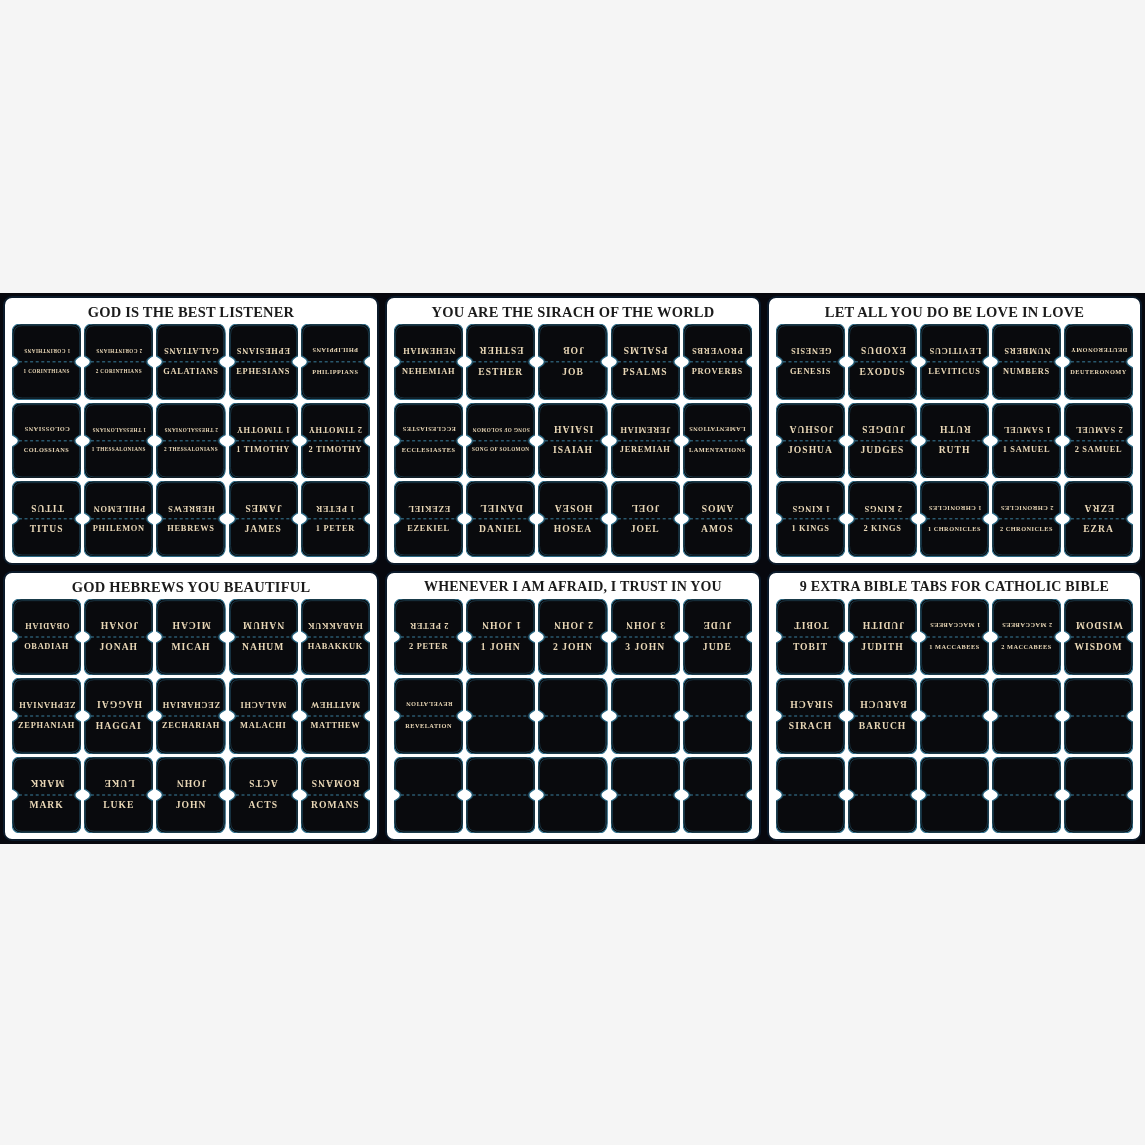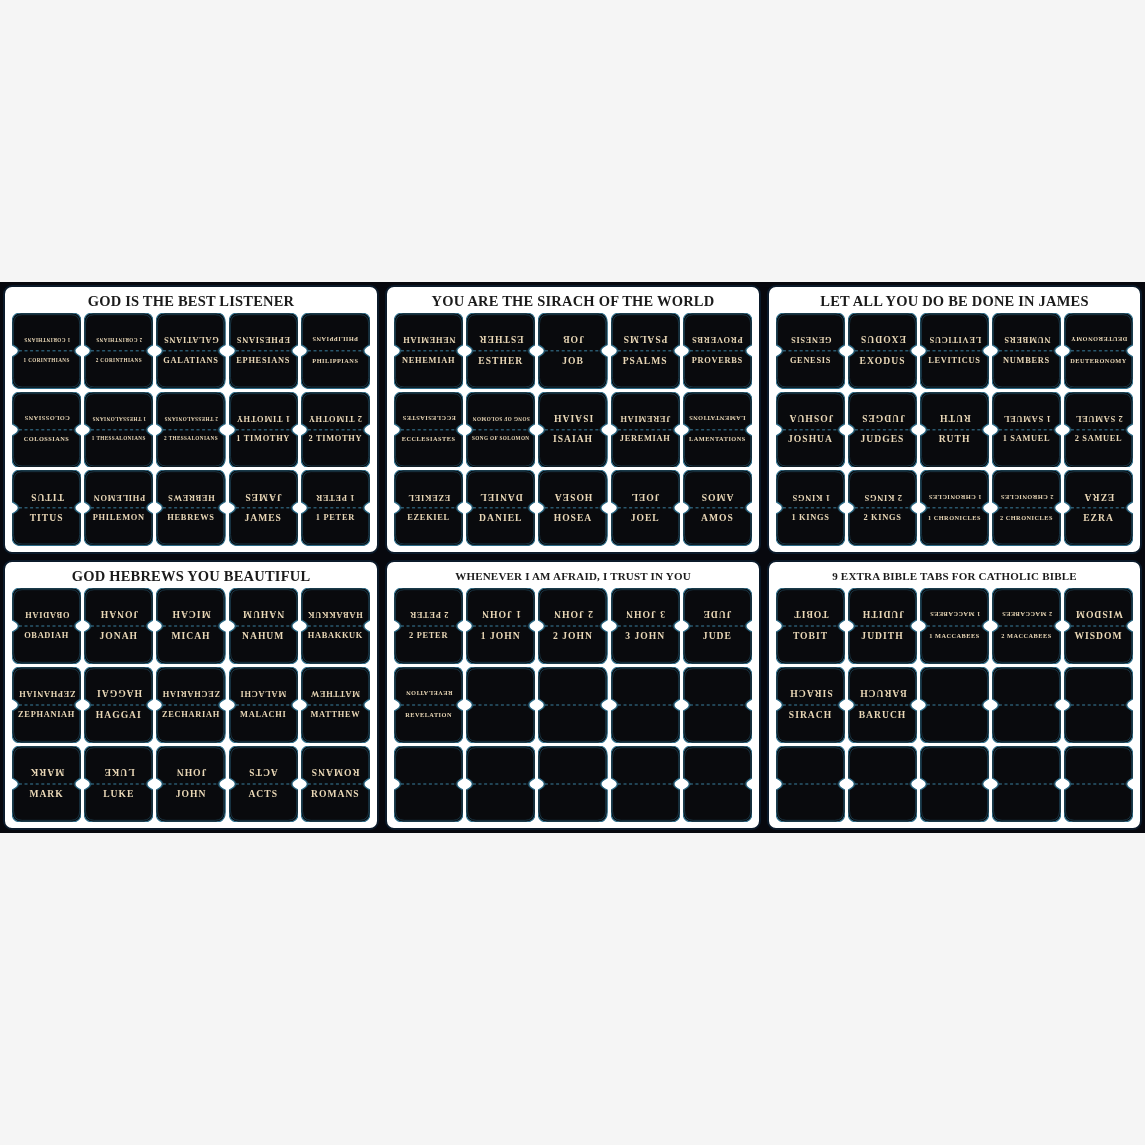--- a/index.html
+++ b/index.html
@@ -5,21 +5,21 @@
 <style>
   html,body{margin:0;padding:0;}
   body{
     width:1145px;height:1145px;
     background:#f5f5f5;
     font-family:"Liberation Serif", serif;
     overflow:hidden;
   }
   #sheet-root{
     position:absolute;
-    left:0; top:282px;
+    left:0; top:293px;
     width:1145px; height:551px;
     display:grid;
     grid-template-columns:382px 382px 381px;
     grid-template-rows:275px 276px;
   }
 
   
   .panel{
     position:relative;
     box-sizing:border-box;
@@ -41,21 +41,21 @@
     color:#1b1b1b;
     font-family:"Liberation Serif", serif;
     font-weight:bold;
     font-size:14.5px;
     letter-spacing:.2px;
     line-height:20px;
     height:20px;
     white-space:nowrap;
     overflow:hidden;
   }
-  .panel-title.small{font-size:11px;}
+  .panel-title.small{font-size:14px;}
 
   
   .tab-grid{
     flex:1 1 auto;
     display:grid;
     grid-template-columns:repeat(5,1fr);
     grid-template-rows:repeat(3,1fr);
     column-gap:3px;
     row-gap:3px;
     padding-top:2px;
@@ -388,21 +388,21 @@
     <line x1="10" y1="50" x2="90" y2="50" stroke="#3b7f9e" stroke-width="1" stroke-dasharray="3 2.6" vector-effect="non-scaling-stroke"></line>
   </svg>
             <div class="label-top">AMOS</div>
             <div class="label-bot">AMOS</div>
           </div>
         </div>
       </div>
     </div>
     <div class="panel">
       <div class="panel-inner">
-        <div class="panel-title">LET ALL YOU DO BE DONE IN JAMES</div>
+        <div class="panel-title">LET ALL YOU DO BE LOVE IN LOVE</div>
         <div class="tab-grid">
           <div class="tab len-m">
             <svg viewBox="0 0 100 100" preserveAspectRatio="none">
     <path d="M 13,0 L 87,0 Q 100,0 100,13 L 100,42 Q 91,46 91,50 Q 91,54 100,58 L 100,87 Q 100,100 87,100 L 13,100 Q 0,100 0,87 L 0,58 Q 9,54 9,50 Q 9,46 0,42 L 0,13 Q 0,0 13,0 Z" fill="#090a0d" stroke="#2b6a86" stroke-width="1.1" vector-effect="non-scaling-stroke"></path>
     <path d="M 13,0 L 87,0 Q 100,0 100,13 L 100,42 Q 91,46 91,50 Q 91,54 100,58 L 100,87 Q 100,100 87,100 L 13,100 Q 0,100 0,87 L 0,58 Q 9,54 9,50 Q 9,46 0,42 L 0,13 Q 0,0 13,0 Z" fill="none" stroke="#2b6a86" stroke-width="0.8" opacity="0.55" transform="translate(2.2,2.2) scale(0.956,0.956)" vector-effect="non-scaling-stroke"></path>
     <line x1="10" y1="50" x2="90" y2="50" stroke="#3b7f9e" stroke-width="1" stroke-dasharray="3 2.6" vector-effect="non-scaling-stroke"></line>
   </svg>
             <div class="label-top">GENESIS</div>
             <div class="label-bot">GENESIS</div>
           </div>

